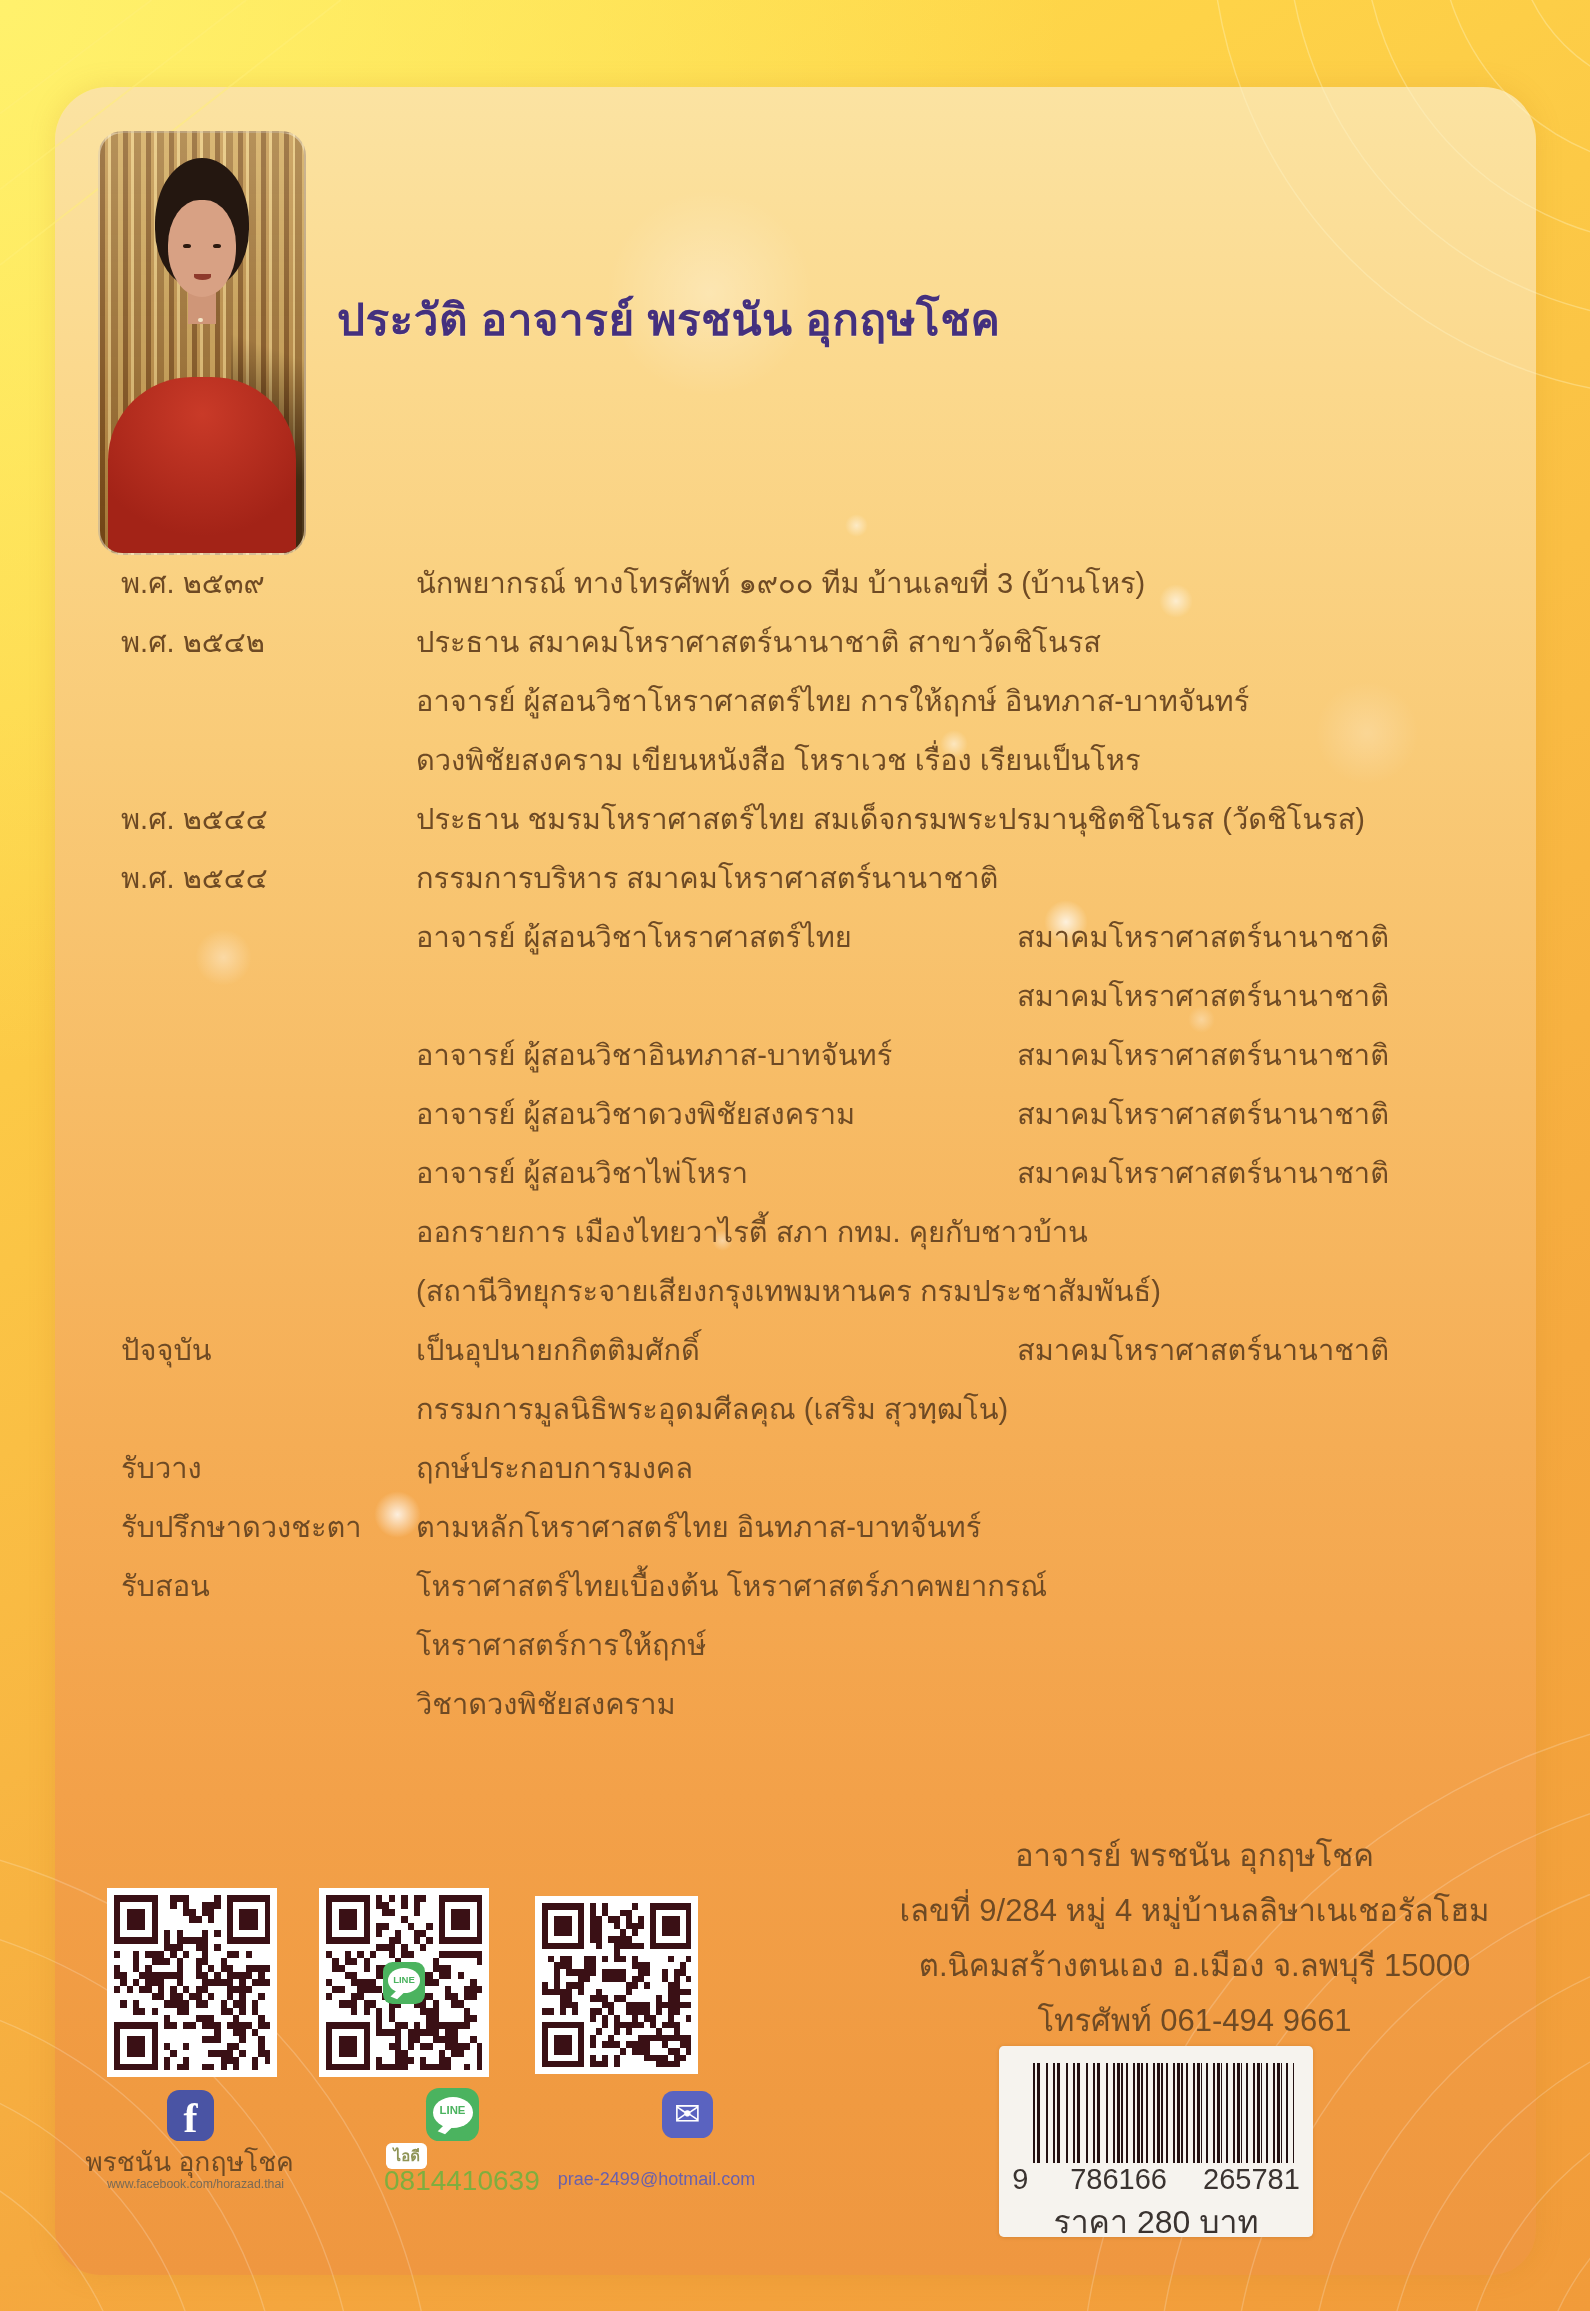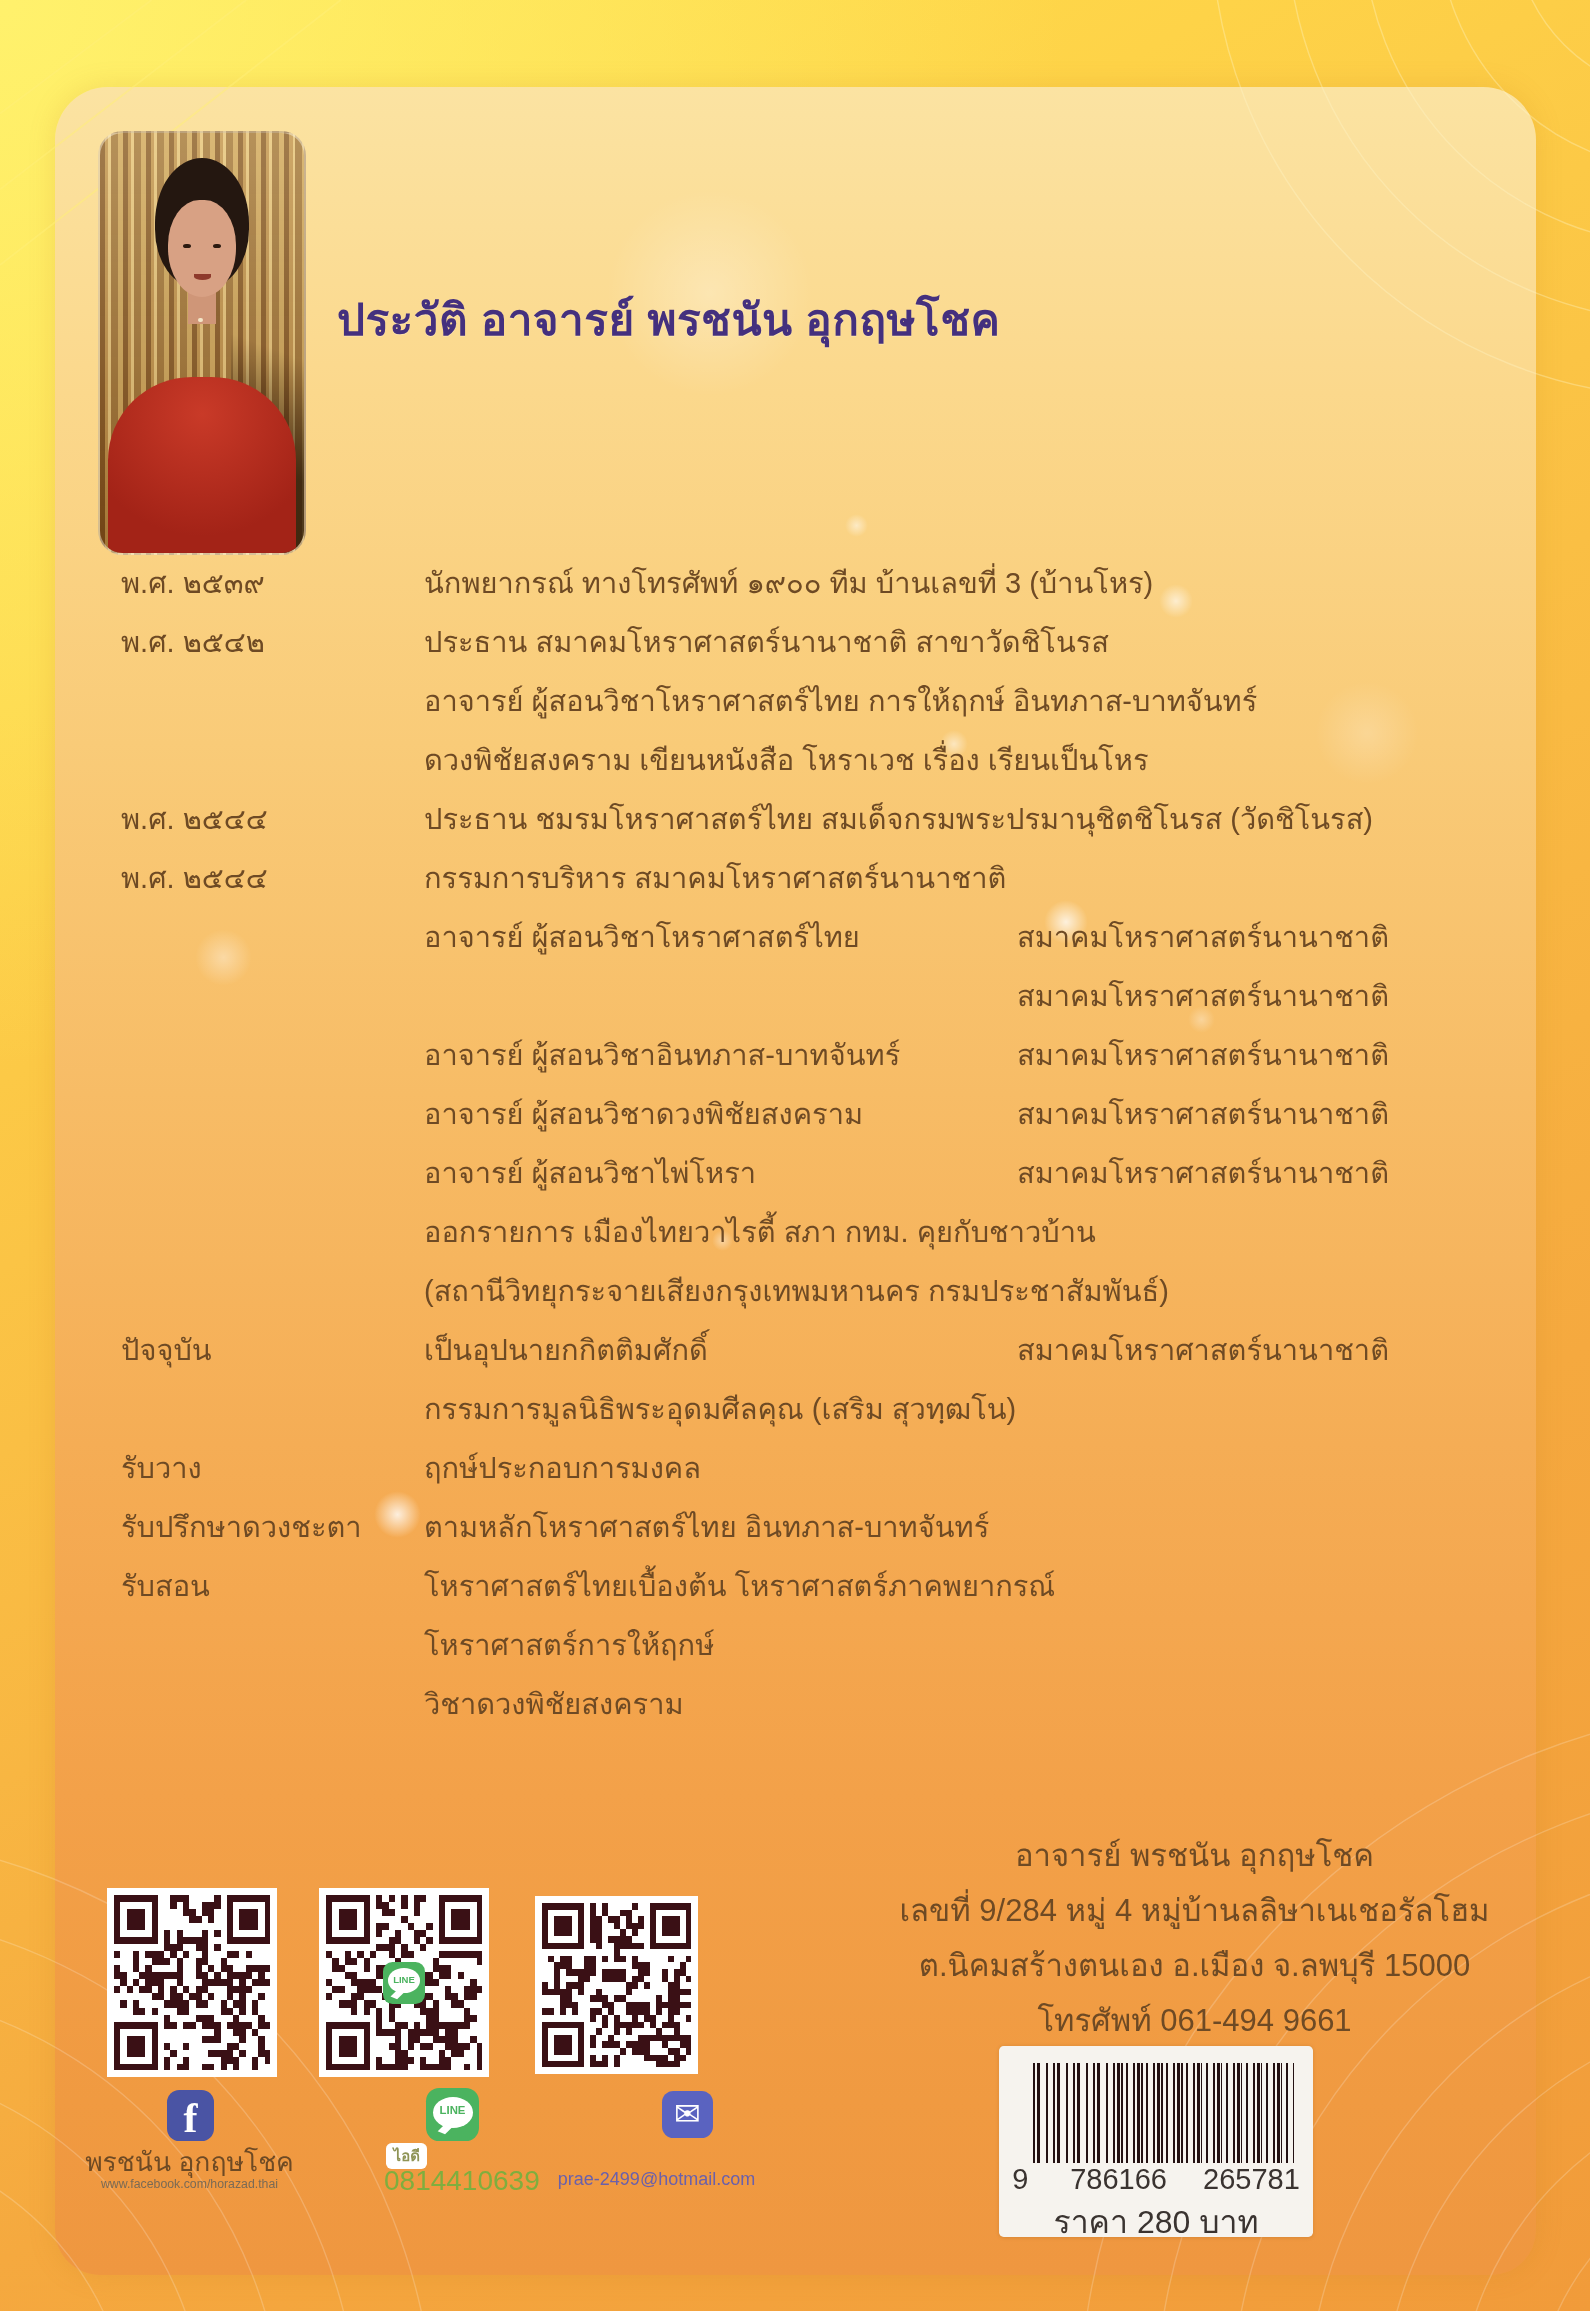--- a/index.html
+++ b/index.html
@@ -37,40 +37,40 @@
   .photo .necklace{position:absolute;left:48%;top:44%;width:4.7px;height:4.7px;border-radius:50%;background:#f3e6c8;}
 
   .title{
     position:absolute;left:337px;top:284px;width:662px;
     font-size:44px;font-weight:bold;color:var(--c-title,#44307e);
     letter-spacing:0.5px;text-shadow:0 0.9px 0 rgba(255,255,255,.25);
     white-space:nowrap;
   }
 
   .bio{position:absolute;left:121px;top:566px;width:1391px;color:var(--c-text,#6e4a24);font-size:29px;}
-  .bio-row{position:relative;display:flex;min-height:59px;align-items:flex-start;line-height:1.2;gap:8px;}
+  .bio-row{position:relative;display:flex;min-height:59px;align-items:flex-start;line-height:1.2;}
   .bio-row-label{width:295px;flex:none;white-space:nowrap;}
   .bio-row-text{white-space:nowrap;}
   .bio-row-org{position:absolute;left:896px;top:0;white-space:nowrap;}
 
   .address{position:absolute;left:852px;top:1828px;width:685px;text-align:center;color:var(--c-text,#6e4a24);font-size:31px;line-height:55px;white-space:nowrap;}
 
   .qr{position:absolute;background:#fff;padding:6.6px;box-sizing:border-box;}
   .qr svg{display:block;}
   .qr1{left:107px;top:1888px;width:170px;height:189px;}
   .qr2{left:319px;top:1888px;width:170px;height:189px;}
   .qr3{left:535px;top:1896px;width:163px;height:178px;}
   .qr .line-logo{position:absolute;left:50%;top:50%;width:42px;height:42px;margin:-21px 0 0 -21px;background:#4bb35f;border-radius:9.5px;}
   .qr .line-logo .bubble{position:absolute;left:4.7px;top:6.6px;width:32px;height:24.6px;background:#fff;border-radius:50%;}
   .qr .line-logo .tail{position:absolute;left:11.4px;top:27.4px;width:8.5px;height:8.5px;background:#fff;transform:skew(-35deg) rotate(18deg);}
   .qr .line-logo .txt{position:absolute;left:0;top:12.3px;width:42px;text-align:center;font-size:9.5px;font-weight:bold;color:#4bb35f;}
 
   .fb-icon{position:absolute;left:167px;top:2090px;width:47px;height:51px;border-radius:12.3px;background:var(--c-fb,#4a54a4);color:#fff;font-size:42px;font-weight:bold;text-align:center;line-height:57px;font-family:"Liberation Serif","DejaVu Serif",serif;}
   .fb-name{position:absolute;left:83px;top:2141px;width:213px;text-align:center;font-size:26.5px;color:var(--c-text,#6e4a24);white-space:nowrap;}
-  .fb-url{position:absolute;left:83px;top:2177px;width:213px;text-align:center;font-size:12.3px;color:#7a6a55;white-space:nowrap;}
+  .fb-url{position:absolute;left:89px;top:2177px;width:213px;text-align:center;font-size:12.3px;color:#7a6a55;white-space:nowrap;}
 
   .line-icon{position:absolute;left:426px;top:2088px;width:53px;height:53px;border-radius:13.2px;background:var(--c-line-icon,#4bb35f);}
   .line-icon .bubble{position:absolute;left:6.6px;top:8.5px;width:40px;height:31px;background:#fff;border-radius:50%;}
   .line-icon .tail{position:absolute;left:15px;top:35px;width:10.4px;height:10.4px;background:#fff;transform:skew(-35deg) rotate(18deg);}
   .line-icon .txt{position:absolute;left:0;top:16px;width:53px;text-align:center;font-size:11.4px;font-weight:bold;color:var(--c-line-icon,#4bb35f);}
   .line-id-badge{position:absolute;left:386px;top:2143px;background:#fff;border-radius:5.7px;padding:0.9px 7.6px;font-size:15px;color:#8f9456;font-weight:bold;}
   .line-id{position:absolute;left:384px;top:2165px;width:161px;font-size:28px;color:var(--c-line,#7fae3e);white-space:nowrap;}
 
   .mail-icon{position:absolute;left:662px;top:2091px;width:51px;height:47px;border-radius:11.4px;background:var(--c-mail-icon,#5a63c0);color:#fff;font-size:32px;text-align:center;line-height:47px;}
   .email{position:absolute;left:512px;top:2169px;width:289px;text-align:center;font-size:18px;color:var(--c-email,#6a60ab);white-space:nowrap;}

